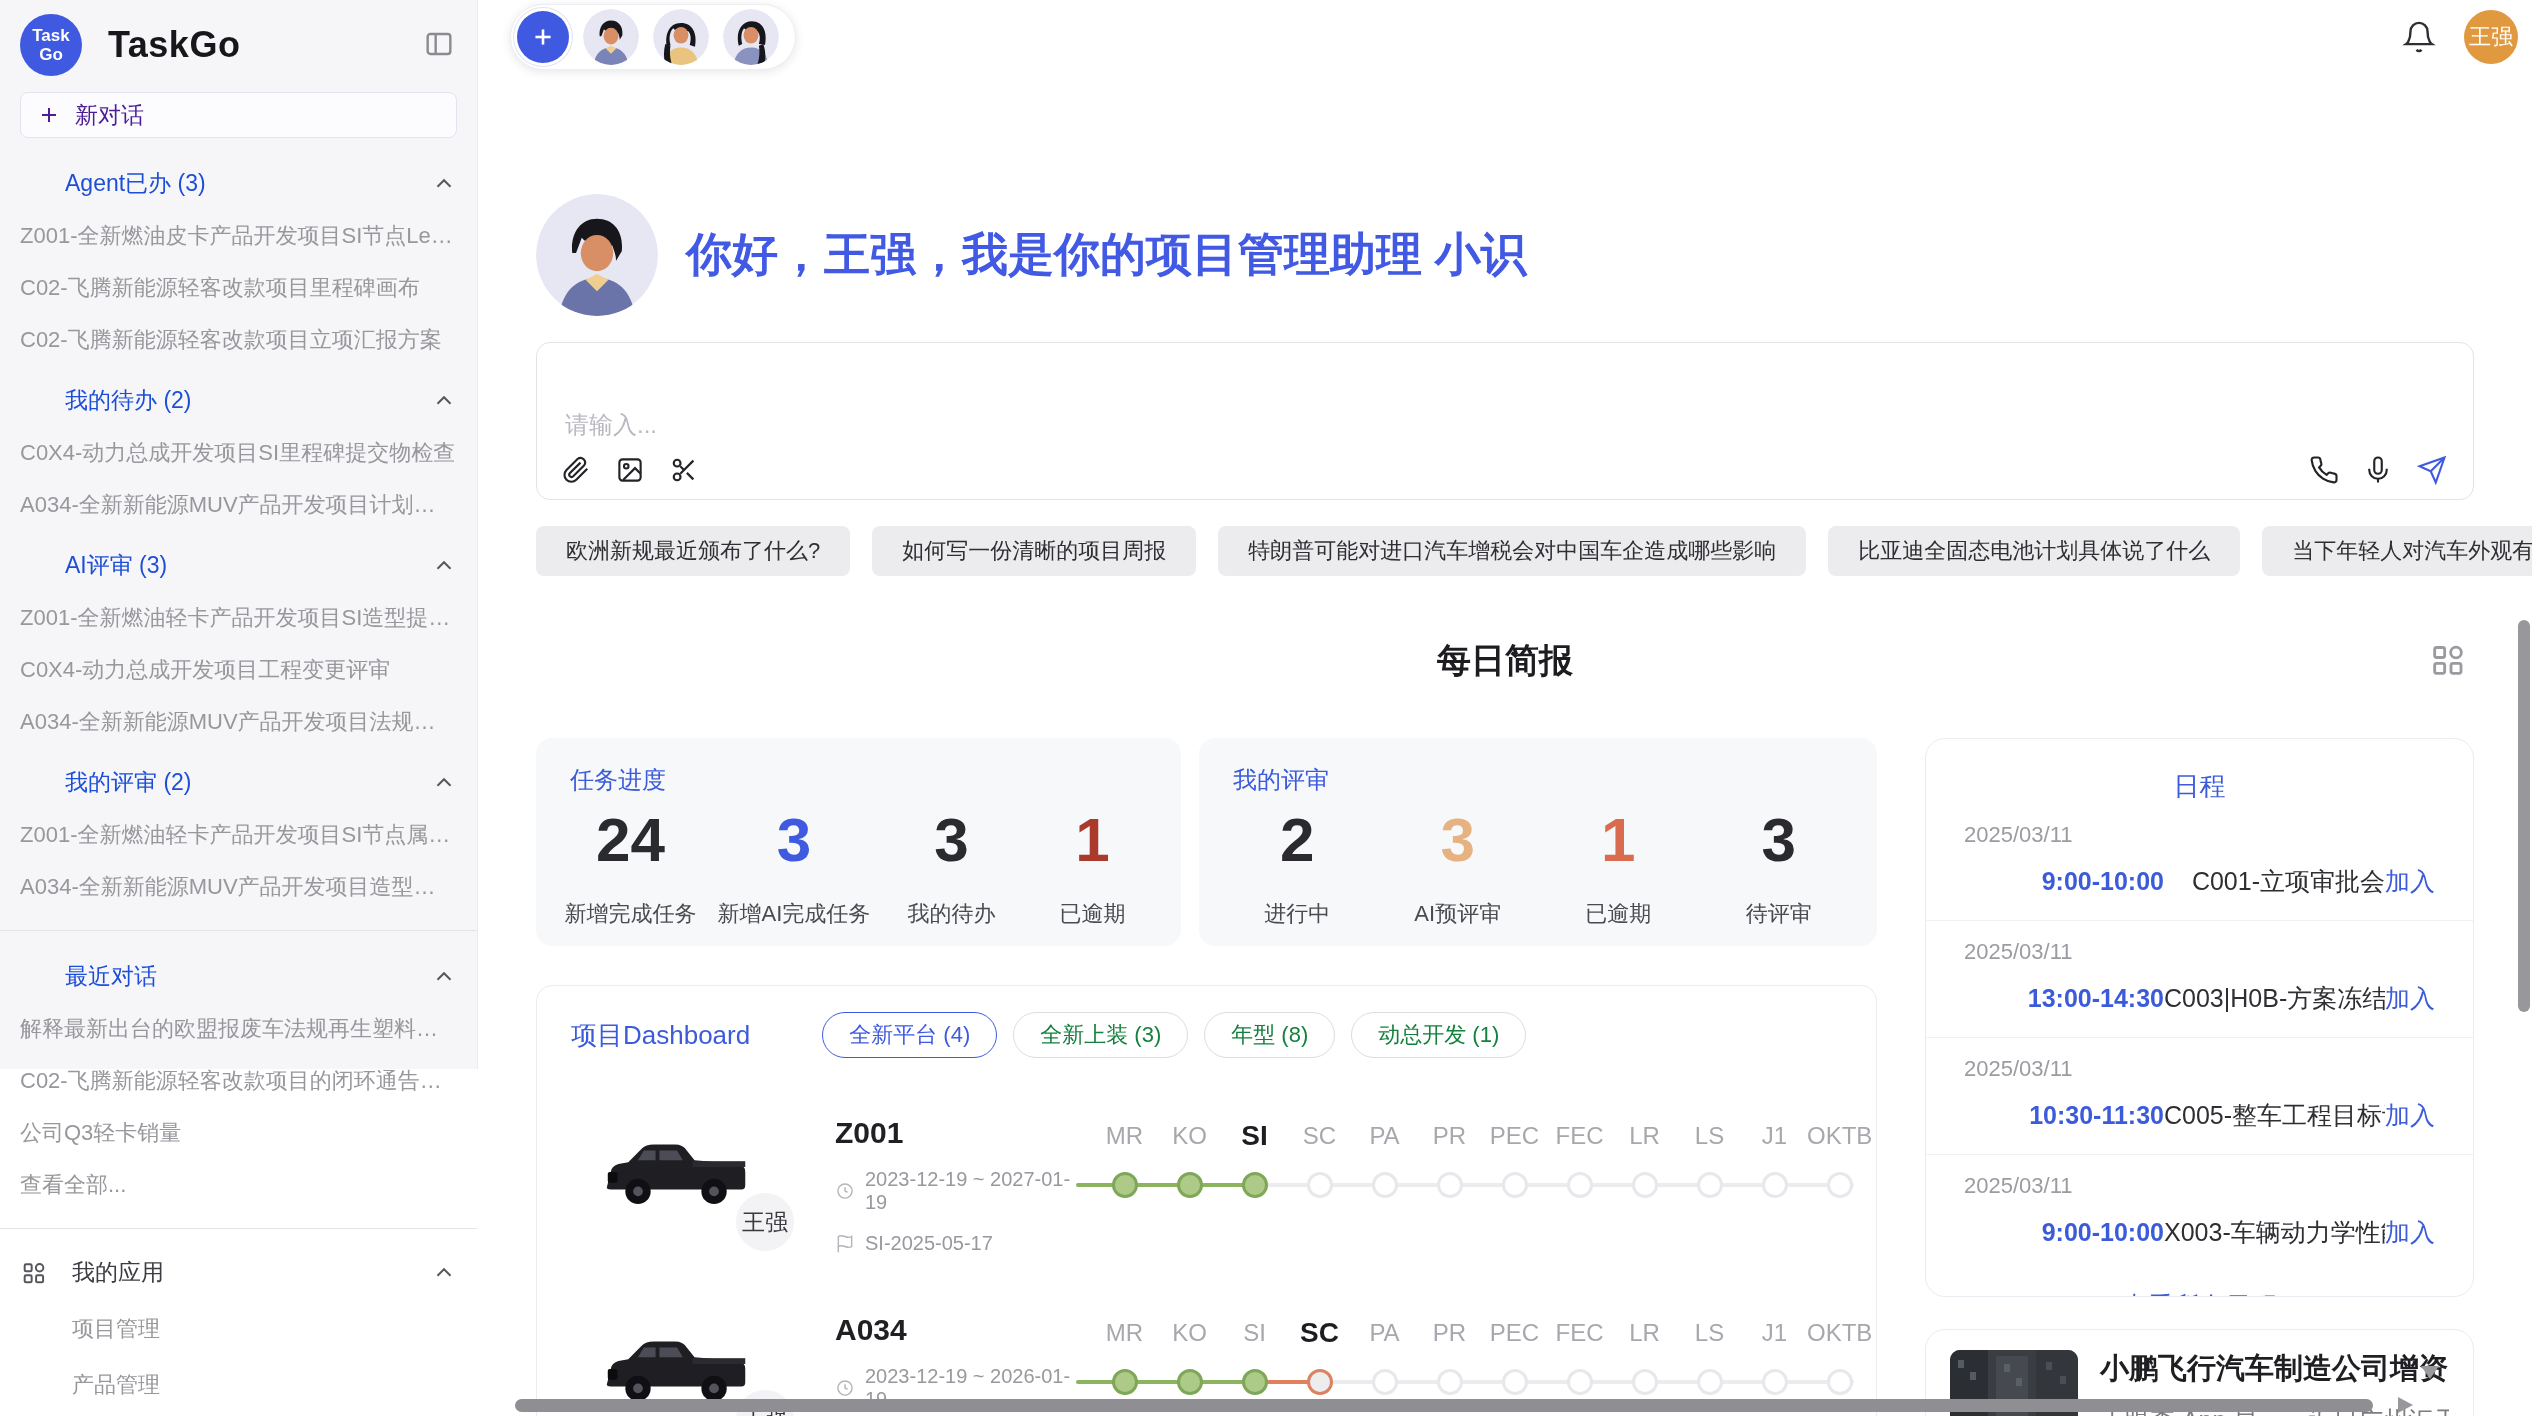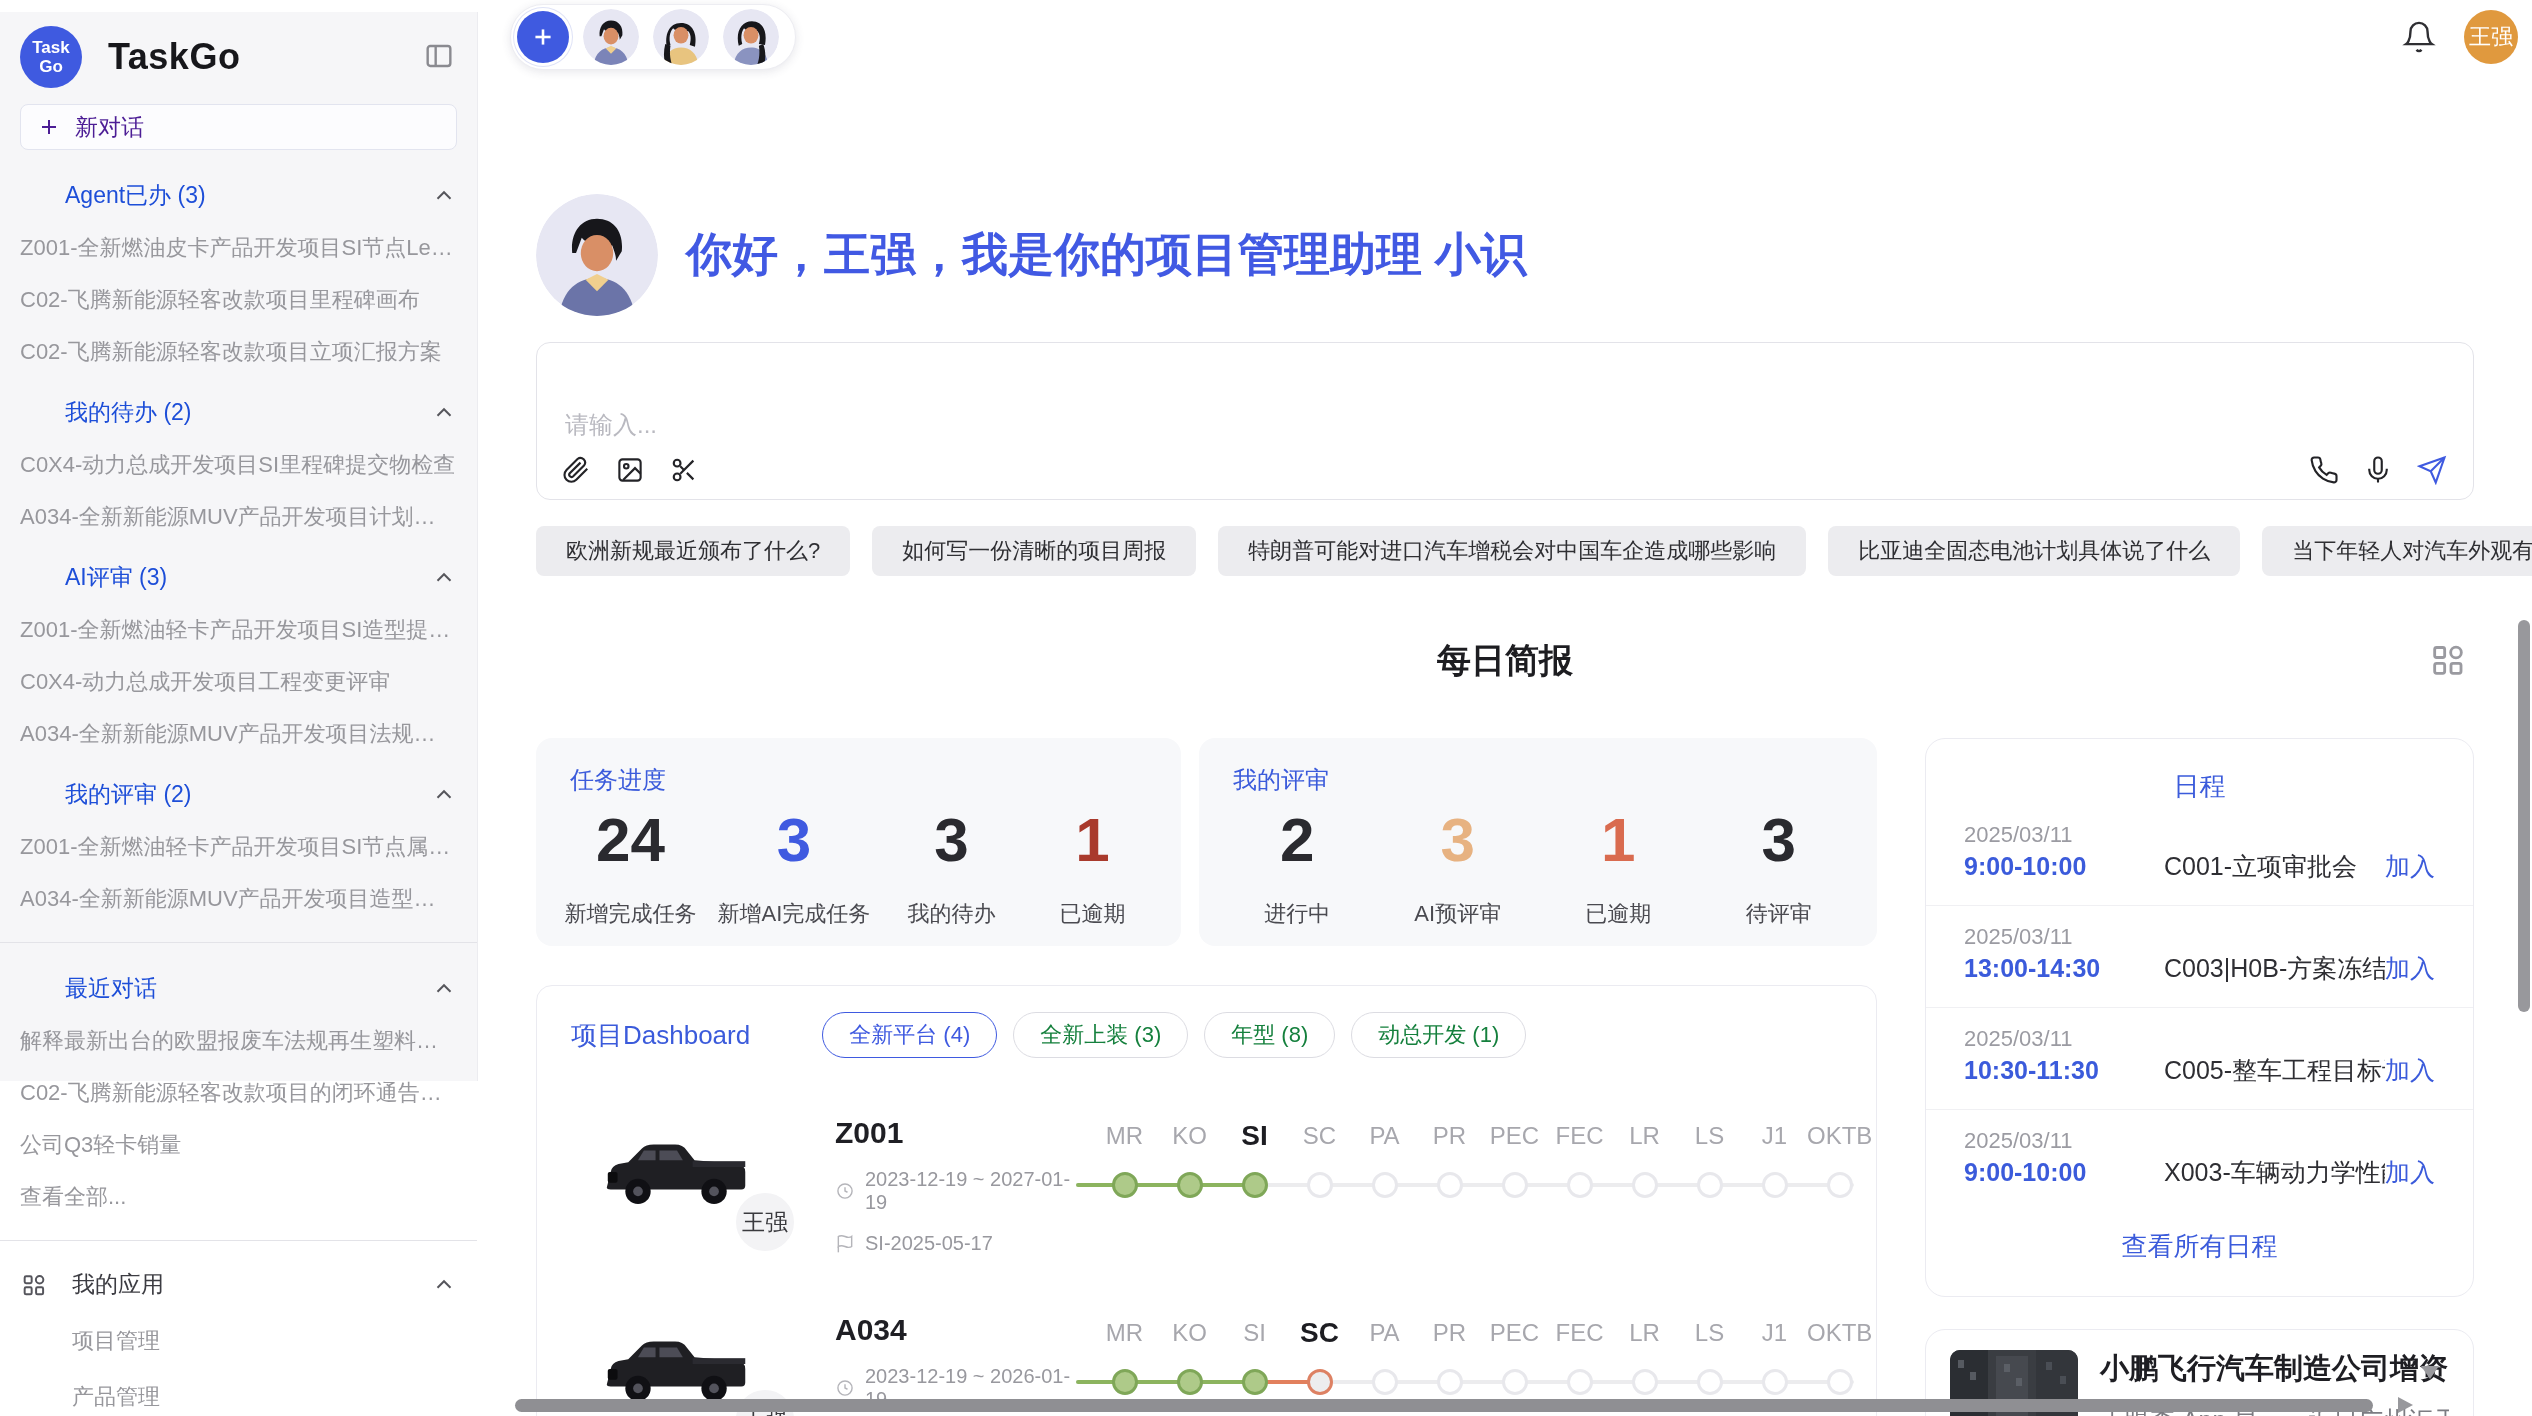--- a/index.html
+++ b/index.html
@@ -1,20 +1,20 @@
 <!DOCTYPE html>
 <html><head>
 <meta charset="utf-8">
 <style>
   * { margin:0; padding:0; box-sizing:border-box; }
   html,body { width:2532px; height:1416px; overflow:hidden; }
   body { position:relative; background:#fff; font-family:"Liberation Sans","DejaVu Sans",sans-serif; }
 
   
-  .sidebar { position:absolute; left:0; top:12px; width:478px; height:1069px; background:#f6f6f8; border-right:1px solid #ececf0; padding:12px 20px; }
+  .sidebar { position:absolute; left:0; top:0; width:478px; height:1069px; background:#f6f6f8; border-right:1px solid #ececf0; padding:12px 20px; }
   .logo-row { display:flex; align-items:center; height:66px; position:relative; }
   .logo-circle { width:62px; height:62px; border-radius:50%; background:#3f5ae0; color:#fff; display:flex; flex-direction:column; align-items:center; justify-content:center; font-size:17px; line-height:19px; font-weight:600; flex:none; }
   .app-title { font-size:36px; font-weight:700; color:#17171b; margin-left:26px; letter-spacing:.5px; }
   .collapse-btn { position:absolute; right:2px; top:16px; width:32px; height:32px; color:#8a8a90; cursor:pointer; }
   .new-chat { margin-top:14px; height:46px; background:#fcfcfe; border:1px solid #e2e4ef; border-radius:8px; display:flex; align-items:center; padding:0 16px; color:#4c1d95; font-size:23px; cursor:pointer; }
   .new-chat .plus-ic { width:24px; height:24px; margin-right:14px; }
   .side-section { margin-top:30px; }
   .sec-head { display:flex; align-items:center; justify-content:space-between; font-size:23px; color:#1d4ed8; cursor:pointer;margin-left:45px; }
   .chev { width:26px; height:26px; color:#56565c; flex:none; }
   .side-item { font-size:22px; color:#97979c; margin-top:22px; white-space:nowrap; overflow:hidden; text-overflow:ellipsis; cursor:pointer; }
@@ -91,21 +91,21 @@
   .ms-dot.dot-done { background:#aeca89; border-color:#7fa758; }
   .ms-dot.dot-overdue { background:#ededee; border-color:#dd8163; }
   .tl-line { position:absolute; top:67px; height:4px; border-radius:2px; z-index:1; background:#ececee; }
   .tl-green { background:#8cb45f; } .tl-red { background:#e2805d; }
 
   .schedule-card { width:549px; height:559px; border:1px solid #ebebf1; border-radius:20px; padding:30px 0 20px; background:#fff; overflow:hidden; }
   .sched-title { text-align:center; font-size:26px; color:#3b5bdb; }
   .sched-item { padding:18px 38px 22px; border-bottom:1px solid #f0f0f3; }
   .sched-item:last-child { border-bottom:none; }
   .sched-date { font-size:22px; color:#9b9ba2; }
-  .sched-main { display:flex; align-items:center; margin-top:2px; }
+  .sched-main { display:flex; align-items:center; margin-top:17px;text-align:right; }
   .sched-time { font-size:25px; font-weight:700; color:#3b5bdb; width:200px; flex:none; }
   .sched-name { font-size:25px; color:#2e2e33; flex:1; white-space:nowrap; overflow:hidden; }
   .sched-join { font-size:25px; color:#3b5bdb; cursor:pointer; }
   .sched-all { text-align:center; font-size:26px; color:#3b5bdb; margin-top:18px; cursor:pointer; }
 
   .news-card { margin-top:32px; width:549px; height:178px; border:1px solid #ebebf1; border-radius:20px; padding:20px 24px; display:flex; gap:22px; background:#fff; overflow:hidden; }
   .news-img { width:128px; height:128px; border-radius:10px; overflow:hidden; flex:none; }
   .news-title { font-size:29px; font-weight:700; color:#1e1e23; line-height:1.25; }
   .news-body { font-size:25px; color:#7c7c82; margin-top:18px; white-space:nowrap; overflow:hidden; }
 

